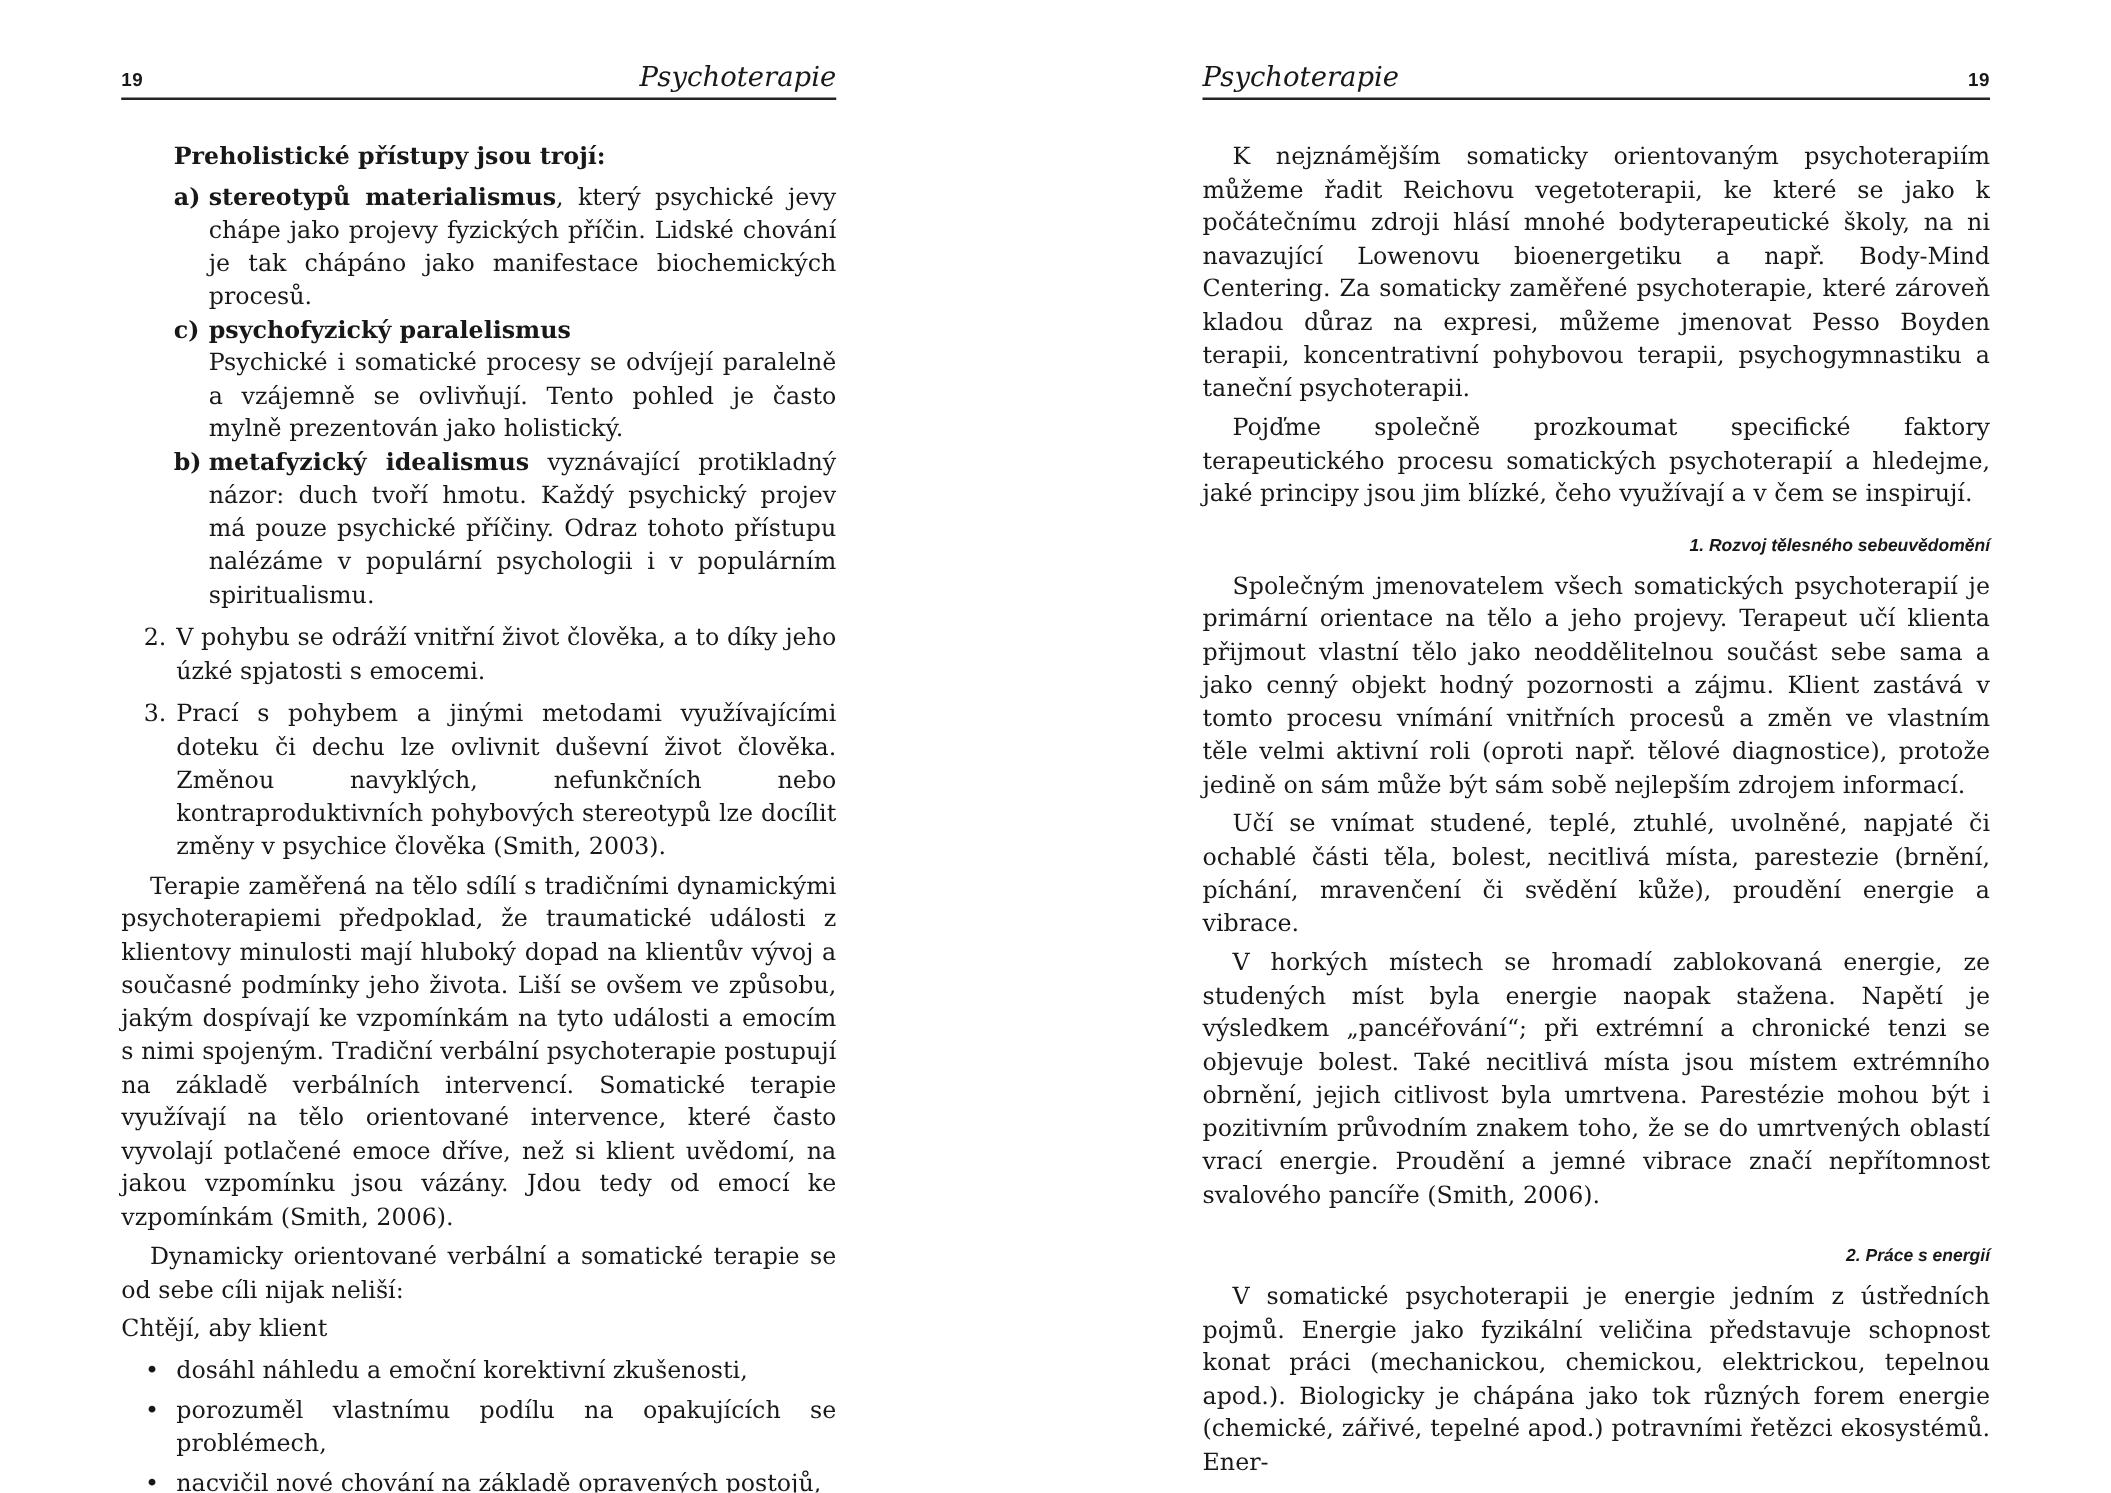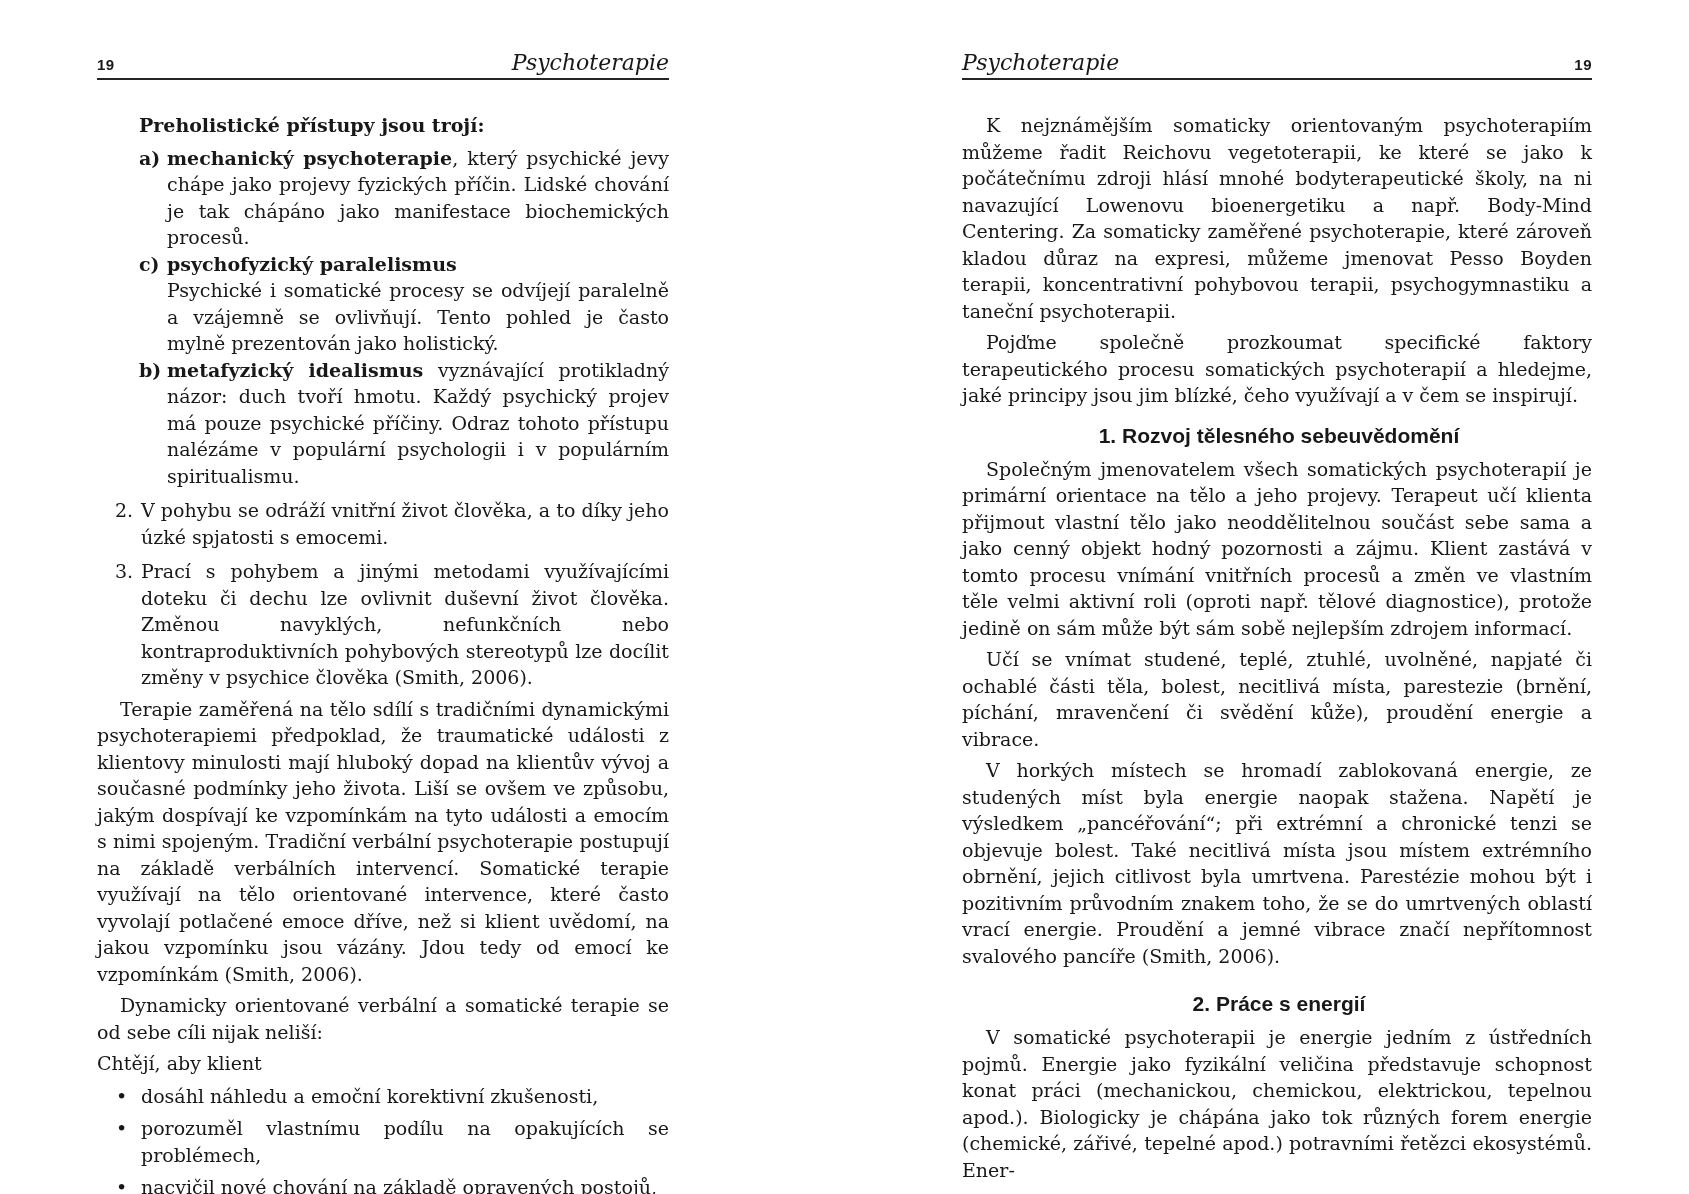--- a/index.html
+++ b/index.html
@@ -93,59 +93,60 @@
     width: 25px;
     margin-left: -25px;
   }
 
   
   .par-r { margin-top: 5px; text-indent: 24px; }
   .par-r.first { margin-top: 4px; }
   .section-heading {
     font-family: "Liberation Sans", sans-serif;
     font-weight: bold;
-    font-size: 21px;
+    font-size: 14px;
     line-height: 28px;
-    text-align: center;
+    text-align: right;
     margin: 13px 0 6px 4px;
+    font-style: italic;
   }
   .section-heading.mt-lg { margin-top: 21px; }
 </style>
 </head>
 <body>
 
 <div class="page page-left">
   <div class="page-header">
     <span class="pagenum">19</span>
     <span class="runhead">Psychoterapie</span>
   </div>
 
   <div class="page-body">
 
     <div class="intro-heading">Preholistické přístupy jsou trojí:</div>
 
     <div class="abc-item">
-      <span class="abc-label">a)</span><span class="abc-term">mechanický psychoterapie</span><span>, který psychické jevy chápe jako projevy fyzických příčin. Lidské chování je tak chápáno jako manifestace biochemických procesů.</span>
+      <span class="abc-label">a)</span><span class="abc-term">stereotypů materialismus</span><span>, který psychické jevy chápe jako projevy fyzických příčin. Lidské chování je tak chápáno jako manifestace biochemických procesů.</span>
     </div>
 
     <div class="abc-item">
       <span class="abc-label">c)</span><span class="abc-term">psychofyzický paralelismus</span>
       <div class="abc-sub">Psychické i somatické procesy se odvíjejí paralelně a vzájemně se ovlivňují. Tento pohled je často mylně prezentován jako holistický.</div>
     </div>
 
     <div class="abc-item">
       <span class="abc-label">b)</span><span class="abc-term">metafyzický idealismus</span><span> vyznávající protikladný názor: duch tvoří hmotu. Každý psychický projev má pouze psychické příčiny. Odraz tohoto přístupu nalézáme v populární psychologii i v populárním spiritualismu.</span>
     </div>
 
     <div class="num-item">
       <span class="num-label">2.</span><span>V pohybu se odráží vnitřní život člověka, a to díky jeho úzké spjatosti s emocemi.</span>
     </div>
 
     <div class="num-item">
-      <span class="num-label">3.</span><span>Prací s pohybem a jinými metodami využívajícími doteku či dechu lze ovlivnit duševní život člověka. Změnou navyklých, nefunkčních nebo kontraproduktivních pohybových stereotypů lze docílit změny v psychice člověka (Smith, 2006).</span>
+      <span class="num-label">3.</span><span>Prací s pohybem a jinými metodami využívajícími doteku či dechu lze ovlivnit duševní život člověka. Změnou navyklých, nefunkčních nebo kontraproduktivních pohybových stereotypů lze docílit změny v psychice člověka (Smith, 2003).</span>
     </div>
 
     <div class="par">Terapie zaměřená na tělo sdílí s tradičními dynamickými psychoterapiemi předpoklad, že traumatické události z klientovy minulosti mají hluboký dopad na klientův vývoj a současné podmínky jeho života. Liší se ovšem ve způsobu, jakým dospívají ke vzpomínkám na tyto události a emocím s nimi spojeným. Tradiční verbální psychoterapie postupují na základě verbálních intervencí. Somatické terapie využívají na tělo orientované intervence, které často vyvolají potlačené emoce dříve, než si klient uvědomí, na jakou vzpomínku jsou vázány. Jdou tedy od emocí ke vzpomínkám (Smith, 2006).</div>
 
     <div class="par">Dynamicky orientované verbální a somatické terapie se od sebe cíli nijak neliší:</div>
 
     <div class="par noindent">Chtějí, aby klient</div>
 
     <div class="bullet-item">
       <span class="bullet-label">•</span><span>dosáhl náhledu a emoční korektivní zkušenosti,</span>

